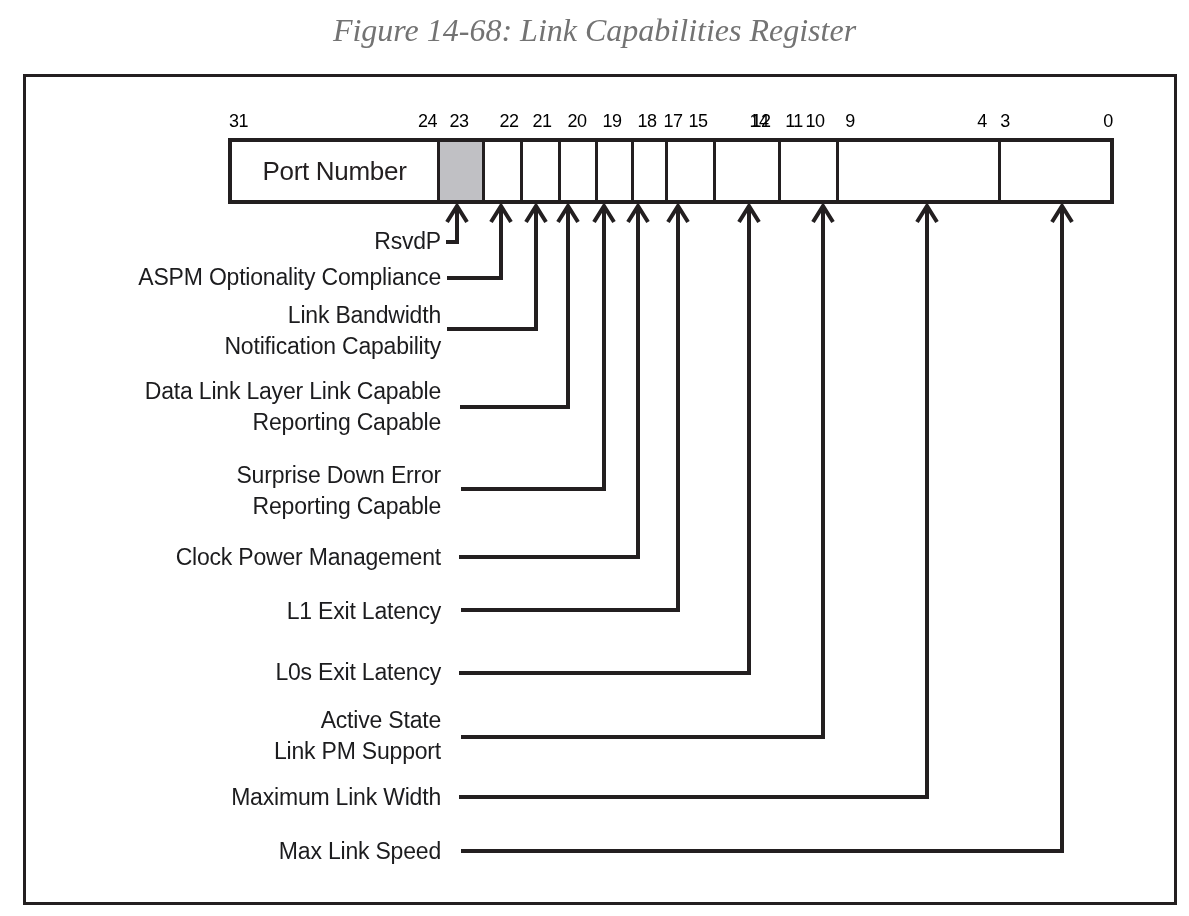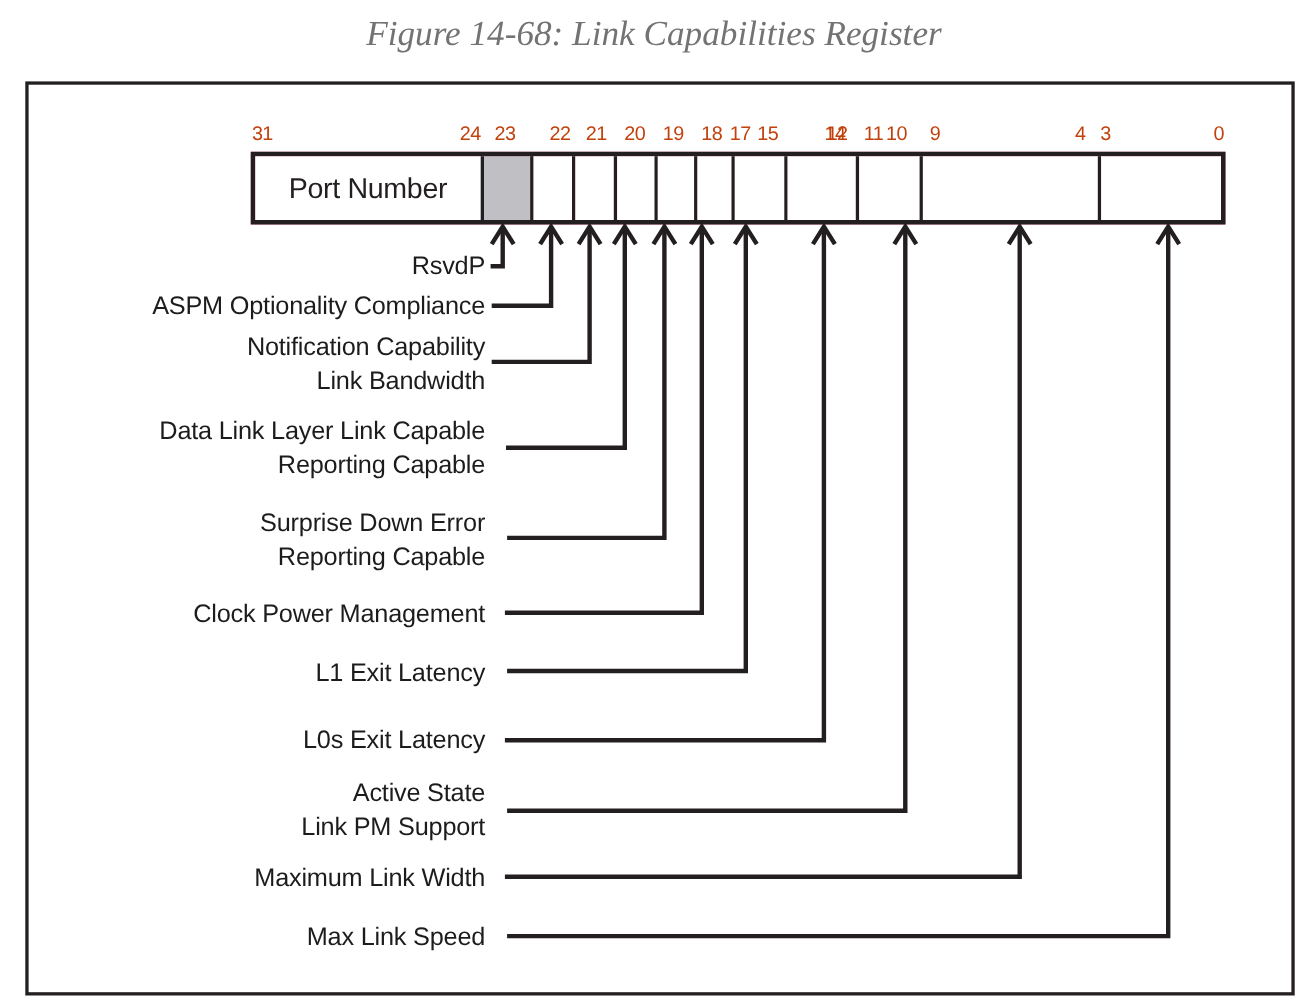--- a/index.html
+++ b/index.html
@@ -4,27 +4,27 @@
 <style>
   html,body{margin:0;padding:0;background:#ffffff;}
   .page{position:relative;width:1189px;height:916px;background:#ffffff;
         font-family:"Liberation Sans",sans-serif;color:#1c1c1e;overflow:hidden;}
   .title{position:absolute;top:12px;left:0;width:1189px;text-align:center;
          font-family:"Liberation Serif",serif;font-style:italic;
          font-size:32px;color:#737373;}
   .figure-border{position:absolute;left:23px;top:74px;width:1154px;height:831px;
          border:3px solid #231f20;box-sizing:border-box;background:#ffffff;}
   .register{position:absolute;left:228px;top:138px;width:886px;height:66px;
-         border:4px solid #231f20;box-sizing:border-box;display:flex;background:#be185d;}
+         border:4px solid #231f20;box-sizing:border-box;display:flex;background:#f97316;}
   .field{height:100%;border-right:3px solid #231f20;box-sizing:border-box;
          display:flex;align-items:center;justify-content:center;background:#ffffff;}
   .field.last{border-right:none;}
   .field.shaded{background:#c0c0c4;}
   .field-label{font-size:26px;color:#231f20;letter-spacing:-0.3px;}
-  .bit{position:absolute;top:111px;font-size:18px;color:#c2410c;
+  .bit{position:absolute;top:111px;font-size:18px;color:#000000;
        transform:translateX(-50%);letter-spacing:-0.5px;white-space:nowrap;}
   .bit.anchor-left{transform:none;}
   .bit.anchor-right{transform:none;}
   .callout{position:absolute;right:748px;text-align:right;font-size:23px;
        line-height:31px;letter-spacing:-0.2px;color:#1c1c1e;white-space:nowrap;}
   .overlay{position:absolute;left:0;top:0;width:1189px;height:916px;pointer-events:none;}
   .overlay polyline{fill:none;stroke:#231f20;stroke-width:4;}
 </style>
 </head>
 <body>
@@ -96,22 +96,22 @@
     <polyline points="1052,222 1062,206 1072,222"></polyline>
   </svg>
 
   <div class="callout" style="top:226px;">
     <div>RsvdP</div>
   </div>
   <div class="callout" style="top:262px;">
     <div>ASPM Optionality Compliance</div>
   </div>
   <div class="callout" style="top:300px;">
+    <div>Link Bandwidth</div>
     <div>Notification Capability</div>
-    <div>Link Bandwidth</div>
   </div>
   <div class="callout" style="top:376px;">
     <div>Data Link Layer Link Capable</div>
     <div>Reporting Capable</div>
   </div>
   <div class="callout" style="top:460px;">
     <div>Surprise Down Error</div>
     <div>Reporting Capable</div>
   </div>
   <div class="callout" style="top:542px;">

